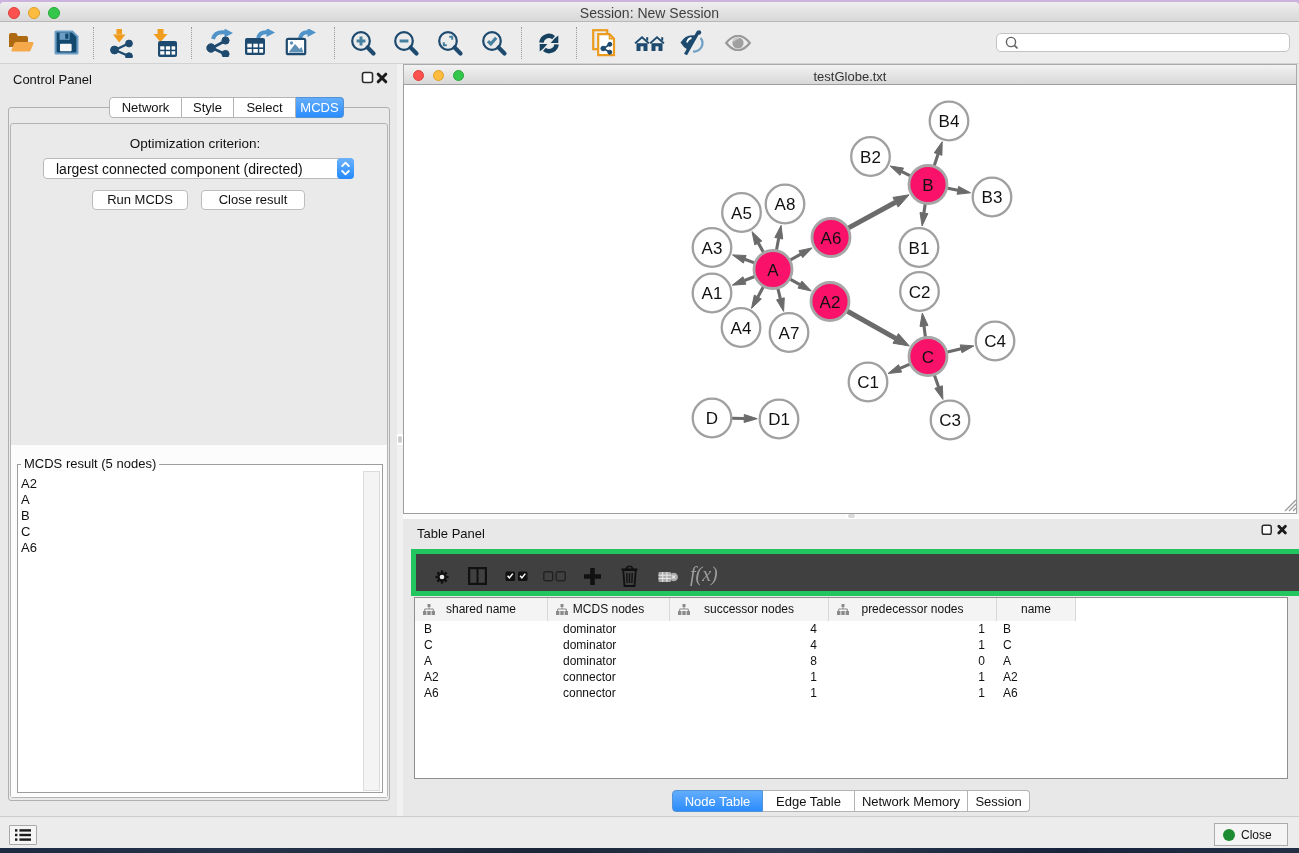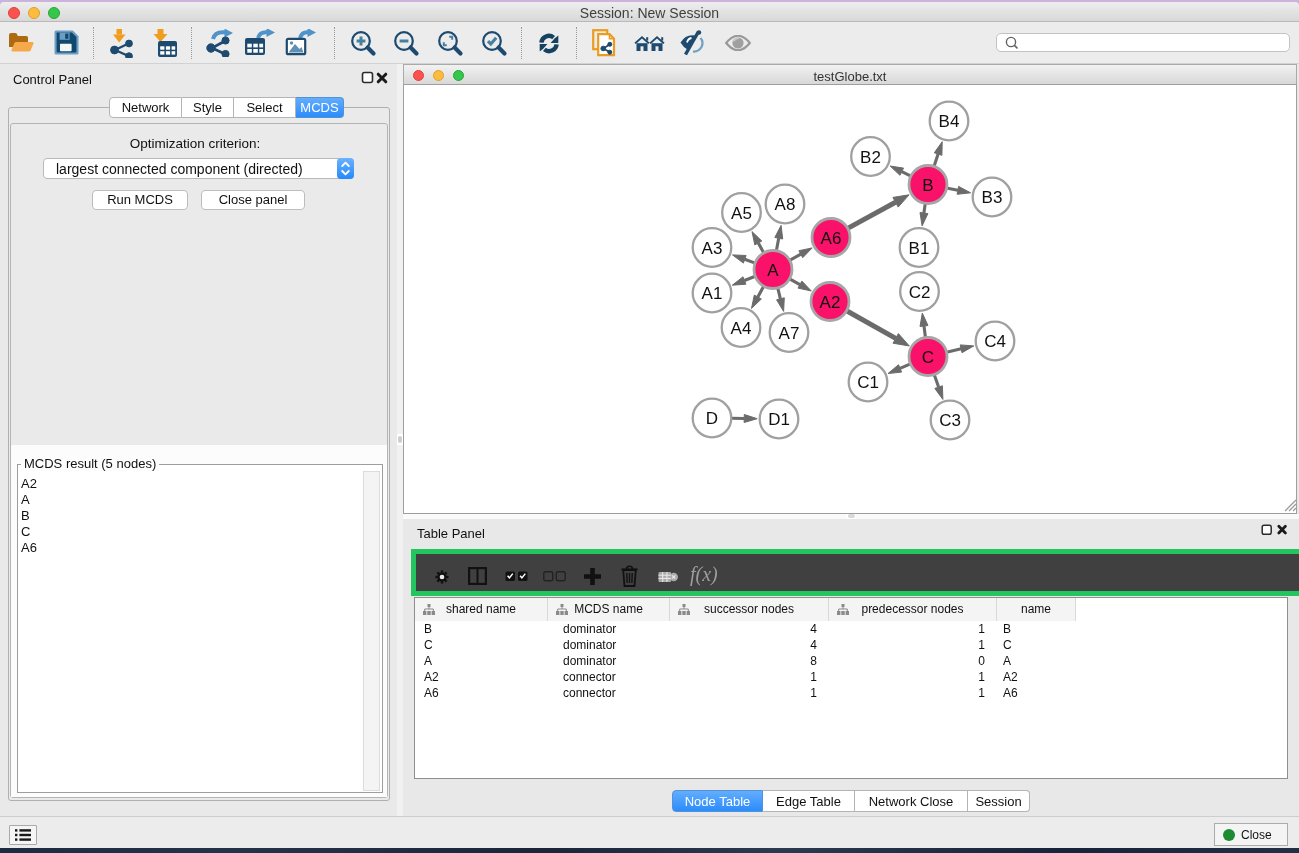--- a/index.html
+++ b/index.html
@@ -283,21 +283,21 @@
     <div id="combo">
       <div class="ctext">largest connected component (directed)</div>
       <div class="stepper">
         <svg width="17" height="21" viewBox="0 0 17 21">
           <path d="M5.2 8 L8.5 4.6 L11.8 8" stroke="#fff" stroke-width="1.8" fill="none" stroke-linecap="round" stroke-linejoin="round"></path>
           <path d="M5.2 13 L8.5 16.4 L11.8 13" stroke="#fff" stroke-width="1.8" fill="none" stroke-linecap="round" stroke-linejoin="round"></path>
         </svg>
       </div>
     </div>
     <div class="btn" style="left:92px; top:126px; width:96px;">Run MCDS</div>
-    <div class="btn" style="left:201px; top:126px; width:104px;">Close panel</div>
+    <div class="btn" style="left:201px; top:126px; width:104px;">Close result</div>
     <div id="results-white"></div>
     <div id="fieldset">
         <div id="fs-scroll"></div>
       </div>
     <div id="fs-legend">MCDS result (5 nodes)</div>
     <div id="fs-list">A2<br>A<br>B<br>C<br>A6</div>
   </div>
 
   <div id="rightarea"></div>
   <div id="gwin">
@@ -461,21 +461,21 @@
           <line x1="0.5" y1="7.4" x2="13" y2="7.4"></line>
           <line x1="4.7" y1="1" x2="4.7" y2="11"></line>
           <line x1="8.9" y1="1" x2="8.9" y2="11"></line>
         </g>
         <path d="M14.1 4.4 L17.3 7.6 M17.3 4.4 L14.1 7.6" stroke="#eaeaea" stroke-width="1.2"></path>
       </svg>
       <div style="position:absolute;left:274px;top:9px;width:46px;height:28px;font-family:'Liberation Serif',serif;font-style:italic;font-size:20px;color:#9d9d9d;">f(x)</div>
     </div>
     <div id="tp-table">
       <div class="th" style="left:0px; width:133px;">shared name</div>
-      <div class="th" style="left:133px; width:122px;">MCDS name</div>
+      <div class="th" style="left:133px; width:122px;">MCDS nodes</div>
       <div class="th" style="left:255px; width:159px;">successor nodes</div>
       <div class="th" style="left:414px; width:168px;">predecessor nodes</div>
       <div class="th" style="left:582px; width:79px;">name</div>
       <svg style="position:absolute;left:8px;top:6px;" width="12" height="11" viewBox="0 0 12 11">
         <g fill="#8a8a8a">
             <rect x="4.5" y="0" width="3" height="3"></rect>
         <rect x="0" y="7" width="3.4" height="4"></rect>
             <rect x="4.3" y="7" width="3.4" height="4"></rect>
             <rect x="8.6" y="7" width="3.4" height="4"></rect>
         </g>
@@ -530,21 +530,21 @@
       <div class="td" style="left:588px; top:71px;">A2</div>
       <div class="td" style="left:9px; top:87px;">A6</div>
       <div class="td" style="left:148px; top:87px;">connector</div>
       <div class="td" style="left:302px; top:87px; width:100px; text-align:right;">1</div>
       <div class="td" style="left:470px; top:87px; width:100px; text-align:right;">1</div>
       <div class="td" style="left:588px; top:87px;">A6</div>
     </div>
     <div class="tabrow2" style="left:275px; top:271px;">
       <div class="tab first sel" style="width:91px; height:22px; line-height:21px;">Node Table</div>
       <div class="tab" style="width:92px; height:22px; line-height:21px;">Edge Table</div>
-      <div class="tab" style="width:113px; height:22px; line-height:21px;">Network Close</div>
+      <div class="tab" style="width:113px; height:22px; line-height:21px;">Network Memory</div>
       <div class="tab last" style="width:62px; height:22px; line-height:21px;">Session</div>
     </div>
   </div>
 
   <div class="abs" style="left:397px; top:62px; width:6px; height:752px; background:#f1f1f1;"></div>
   <div class="abs" style="left:397px; top:432px; width:6px; height:11px; background:#fff;"></div>
   <div class="abs" style="left:398px; top:434px; width:4px; height:7px; background:#cfcfcf; border-radius:2px;"></div>
   <div class="abs" style="left:403px; top:512px; width:896px; height:5px; background:#fafafa;"></div>
   <div class="abs" style="left:846px; top:512px; width:10px; height:5px; background:#fff;"></div>
   <div class="abs" style="left:848px; top:512px; width:7px; height:4px; background:#d9d9d9; border-radius:2px;"></div>

